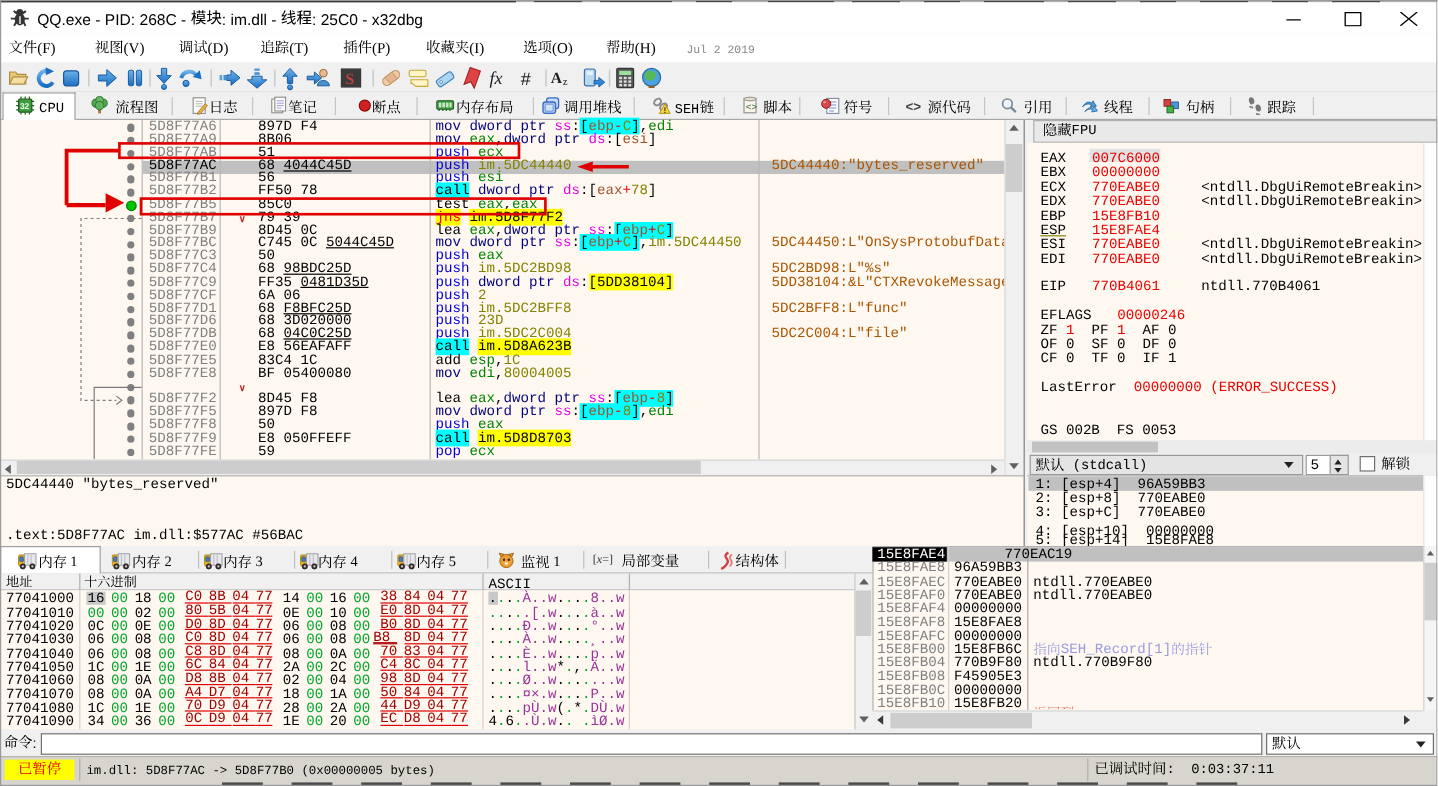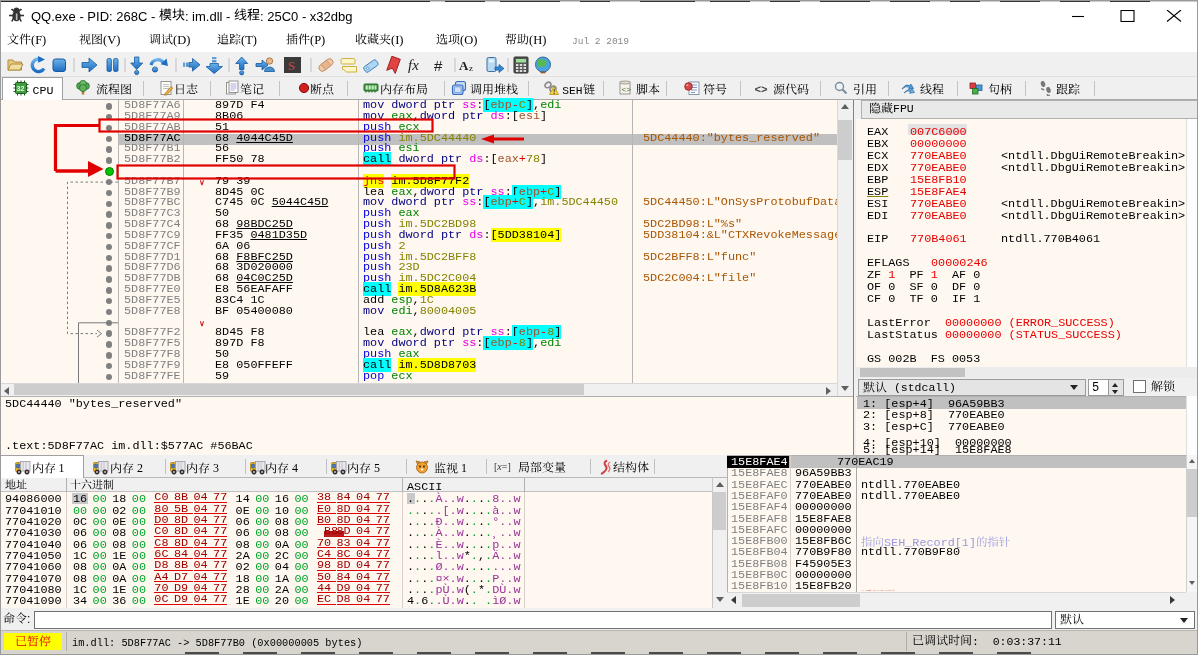--- a/index.html
+++ b/index.html
@@ -374,20 +374,21 @@
 <div class="ab" style="left:118px;top:100px;width:1px;height:283px;background:#b6b6b6"></div>
 <div class="ab" style="left:182.5px;top:100px;width:1px;height:283px;background:#b6b6b6"></div>
 <div class="ab" style="left:358px;top:100px;width:1px;height:283px;background:#b6b6b6"></div>
 <div class="ab" style="left:631.5px;top:100px;width:1px;height:283px;background:#b6b6b6"></div>
 <div class="row mono" style="top:100.0px"><span class="c-addr" style="color:#808080">5D8F77A6</span><span class="c-byte">897D F4</span><span class="c-dis"><span class="nv">mov</span> <span class="nv">dword ptr</span> <span class="mg">ss</span>:<span class="cybg">[<span class="sn">ebp</span><span class="rd">-</span><span class="ol">C</span>]</span>,<span class="gr">edi</span></span></div>
 <div class="row mono" style="top:110.8px"><span class="c-addr" style="color:#808080">5D8F77A9</span><span class="c-byte">8B06</span><span class="c-dis"><span class="nv">mov</span> <span class="gr">eax</span>,<span class="nv">dword ptr</span> <span class="mg">ds</span>:[<span class="sn">esi</span>]</span></div>
 <div class="row mono" style="top:121.6px"><span class="c-addr" style="color:#808080">5D8F77AB</span><span class="c-byte">51</span><span class="c-dis"><span class="pu">push</span> <span class="gr">ecx</span></span></div>
 <div class="row mono" style="top:132.5px"><span class="c-addr" style="color:#000">5D8F77AC</span><span class="c-byte">68 <span class="un">4044C45D</span></span><span class="c-dis"><span class="pu">push</span> <span class="ol">im.5DC44440</span></span><span class="c-com">5DC44440:"bytes_reserved"</span></div>
 <div class="row mono" style="top:143.3px"><span class="c-addr" style="color:#808080">5D8F77B1</span><span class="c-byte">56</span><span class="c-dis"><span class="pu">push</span> <span class="gr">esi</span></span></div>
 <div class="row mono" style="top:154.1px"><span class="c-addr" style="color:#808080">5D8F77B2</span><span class="c-byte">FF50 78</span><span class="c-dis"><span class="cybg">call</span> <span class="nv">dword ptr</span> <span class="mg">ds</span>:[<span class="sn">eax</span><span class="rd">+</span><span class="ol">78</span>]</span></div>
+<div class="row mono" style="top:164.9px"><span class="c-addr" style="color:#808080">5D8F77B5</span><span class="c-byte">85C0</span><span class="c-dis">test <span class="gr">eax</span>,<span class="gr">eax</span></span></div>
 <div class="row mono" style="top:175.7px"><span class="c-addr" style="color:#808080">5D8F77B7</span><span class="c-byte">79 39</span><span class="c-dis"><span class="ylr">jns</span> <span class="ylbg">im.5D8F77F2</span></span></div>
 <div class="row mono" style="top:186.6px"><span class="c-addr" style="color:#808080">5D8F77B9</span><span class="c-byte">8D45 0C</span><span class="c-dis">lea <span class="gr">eax</span>,<span class="nv">dword ptr</span> <span class="mg">ss</span>:<span class="cybg">[<span class="sn">ebp</span><span class="rd">+</span><span class="ol">C</span>]</span></span></div>
 <div class="row mono" style="top:197.4px"><span class="c-addr" style="color:#808080">5D8F77BC</span><span class="c-byte">C745 0C <span class="un">5044C45D</span></span><span class="c-dis"><span class="nv">mov</span> <span class="nv">dword ptr</span> <span class="mg">ss</span>:<span class="cybg">[<span class="sn">ebp</span><span class="rd">+</span><span class="ol">C</span>]</span>,<span class="ol">im.5DC44450</span></span><span class="c-com">5DC44450:L"OnSysProtobufDataC</span></div>
 <div class="row mono" style="top:208.2px"><span class="c-addr" style="color:#808080">5D8F77C3</span><span class="c-byte">50</span><span class="c-dis"><span class="pu">push</span> <span class="gr">eax</span></span></div>
 <div class="row mono" style="top:219.0px"><span class="c-addr" style="color:#808080">5D8F77C4</span><span class="c-byte">68 <span class="un">98BDC25D</span></span><span class="c-dis"><span class="pu">push</span> <span class="ol">im.5DC2BD98</span></span><span class="c-com">5DC2BD98:L"%s"</span></div>
 <div class="row mono" style="top:229.8px"><span class="c-addr" style="color:#808080">5D8F77C9</span><span class="c-byte">FF35 <span class="un">0481D35D</span></span><span class="c-dis"><span class="pu">push</span> <span class="nv">dword ptr</span> <span class="mg">ds</span>:<span class="ylbg">[5DD38104]</span></span><span class="c-com">5DD38104:&amp;L"CTXRevokeMessages</span></div>
 <div class="row mono" style="top:240.7px"><span class="c-addr" style="color:#808080">5D8F77CF</span><span class="c-byte">6A 06</span><span class="c-dis"><span class="pu">push</span> <span class="ol">2</span></span></div>
 <div class="row mono" style="top:251.5px"><span class="c-addr" style="color:#808080">5D8F77D1</span><span class="c-byte">68 <span class="un">F8BFC25D</span></span><span class="c-dis"><span class="pu">push</span> <span class="ol">im.5DC2BFF8</span></span><span class="c-com">5DC2BFF8:L"func"</span></div>
 <div class="row mono" style="top:262.3px"><span class="c-addr" style="color:#808080">5D8F77D6</span><span class="c-byte">68 3D020000</span><span class="c-dis"><span class="pu">push</span> <span class="ol">23D</span></span></div>
 <div class="row mono" style="top:273.1px"><span class="c-addr" style="color:#808080">5D8F77DB</span><span class="c-byte">68 <span class="un">04C0C25D</span></span><span class="c-dis"><span class="pu">push</span> <span class="ol">im.5DC2C004</span></span><span class="c-com">5DC2C004:L"file"</span></div>
@@ -489,21 +490,20 @@
     <div class="ab mono" style="left:1001px;top:208.6px;color:#000">&lt;ntdll.DbgUiRemoteBreakin&gt;</div>
 <div class="ab mono" style="left:867px;top:232.4px;color:#000">EIP</div>
 <div class="ab mono" style="left:910px;top:232.4px;color:#e80000">770B4061</div>
 <div class="ab mono" style="left:1001px;top:232.4px;color:#000">ntdll.770B4061</div>
 <div class="ab mono" style="left:867px;top:256.4px;color:#000">EFLAGS</div>
 <div class="ab mono" style="left:931px;top:256.4px;color:#e80000">00000246</div>
 <div class="ab mono" style="left:867px;top:268.3px;color:#000">ZF <span style="color:#e80000">1</span>  PF <span style="color:#e80000">1</span>  AF <span style="color:#000">0</span></div>
 <div class="ab mono" style="left:867px;top:280.2px;color:#000">OF <span style="color:#000">0</span>  SF <span style="color:#000">0</span>  DF <span style="color:#000">0</span></div>
 <div class="ab mono" style="left:867px;top:292.2px;color:#000">CF <span style="color:#000">0</span>  TF <span style="color:#000">0</span>  IF <span style="color:#000">1</span></div>
 <div class="ab mono" style="left:867px;top:316.1px;color:#000">LastError  <span style="color:#e80000">00000000 (ERROR_SUCCESS)</span></div>
-<div class="ab mono" style="left:867px;top:328.1px;color:#000">LastStatus <span style="color:#e80000">00000000 (STATUS_SUCCESS)</span></div>
 <div class="ab mono" style="left:867px;top:351.9px;color:#000">GS 002B  FS 0053</div>
 <div class="ab" style="left:856px;top:367px;width:342px;height:11px;background:#ececec"></div>
 <div class="ab" style="left:860px;top:368px;width:105px;height:9px;background:#c2c2c2"></div>
 <div class="ab" style="left:856px;top:378px;width:342px;height:18px;background:#f0f0f0"></div>
 <div class="ab" style="left:858px;top:379px;width:228px;height:17px;background:#e4e4e4;border:1px solid #9a9a9a"></div>
 <div class="ab" style="left:863px;top:381px;font-size:12px"><svg class="ck" width="24" height="14" style="fill:#000">
         <use href="#g49" transform="translate(0.0 10.6) scale(0.1200)"></use>
         <use href="#g50" transform="translate(12.0 10.6) scale(0.1200)"></use>
       </svg><span style="font-family:Liberation Mono,monospace;font-size:11.5px;vertical-align:2px"> (stdcall)</span></div>
 <div class="ab" style="left:1070px;top:385px;width:0;height:0;border-left:4.5px solid transparent;border-right:4.5px solid transparent;border-top:5.5px solid #222"></div>
@@ -661,21 +661,21 @@
 <div class="ab mono" style="left:407px;top:480px;color:#000">ASCII</div>
 <div class="ab" style="left:66px;top:478px;width:1px;height:14px;background:#b0b0b0"></div>
 <div class="ab" style="left:402px;top:478px;width:1px;height:14px;background:#b0b0b0"></div>
 <div class="ab" style="left:524px;top:478px;width:1px;height:14px;background:#b0b0b0"></div>
 <div class="ab cream" style="left:0;top:492px;width:712px;height:116px"></div>
 <div class="ab" style="left:66px;top:492px;width:1px;height:116px;background:#d8d0c8"></div>
 <div class="ab" style="left:402px;top:492px;width:1px;height:116px;background:#d8d0c8"></div>
 <div class="ab" style="left:524px;top:492px;width:1px;height:116px;background:#d8d0c8"></div>
 <div class="ab" style="left:71.5px;top:493.0px;width:16px;height:11px;background:#c9c9c9"></div>
 <div class="ab" style="left:406.5px;top:493.0px;width:8px;height:11px;background:#c9c9c9"></div>
-<div class="ab mono" style="left:5px;top:492.2px;color:#000">94086000</div>
+<div class="ab mono" style="left:5px;top:492.2px;color:#000">77041000</div>
 <div class="ab mono" style="left:73.0px;top:492.2px;color:#000;width:14.2px">16</div>
 <div class="ab mono" style="left:92.6px;top:492.2px;color:#00a42a;width:14.2px">00</div>
 <div class="ab mono" style="left:112.2px;top:492.2px;color:#000;width:14.2px">18</div>
 <div class="ab mono" style="left:131.8px;top:492.2px;color:#00a42a;width:14.2px">00</div>
 <div class="ab mono" style="left:154.3px;top:492.2px;color:#a00000;height:10.6px;line-height:10.2px;border-bottom:1px solid #e00000;width:19.6px">C0</div>
 <div class="ab mono" style="left:173.9px;top:492.2px;color:#a00000;height:10.6px;line-height:10.2px;border-bottom:1px solid #e00000;width:19.6px">8B</div>
 <div class="ab mono" style="left:193.5px;top:492.2px;color:#a00000;height:10.6px;line-height:10.2px;border-bottom:1px solid #e00000;width:19.6px">04</div>
 <div class="ab mono" style="left:213.1px;top:492.2px;color:#a00000;height:10.6px;line-height:10.2px;border-bottom:1px solid #e00000;width:14.2px">77</div>
 <div class="ab mono" style="left:235.6px;top:492.2px;color:#000;width:14.2px">14</div>
 <div class="ab mono" style="left:255.2px;top:492.2px;color:#00a42a;width:14.2px">00</div>
@@ -728,21 +728,21 @@
 <div class="ab mono" style="left:112.2px;top:526.2px;color:#000;width:14.2px">08</div>
 <div class="ab mono" style="left:131.8px;top:526.2px;color:#00a42a;width:14.2px">00</div>
 <div class="ab mono" style="left:154.3px;top:526.2px;color:#a00000;height:10.6px;line-height:10.2px;border-bottom:1px solid #e00000;width:19.6px">C0</div>
 <div class="ab mono" style="left:173.9px;top:526.2px;color:#a00000;height:10.6px;line-height:10.2px;border-bottom:1px solid #e00000;width:19.6px">8D</div>
 <div class="ab mono" style="left:193.5px;top:526.2px;color:#a00000;height:10.6px;line-height:10.2px;border-bottom:1px solid #e00000;width:19.6px">04</div>
 <div class="ab mono" style="left:213.1px;top:526.2px;color:#a00000;height:10.6px;line-height:10.2px;border-bottom:1px solid #e00000;width:14.2px">77</div>
 <div class="ab mono" style="left:235.6px;top:526.2px;color:#000;width:14.2px">06</div>
 <div class="ab mono" style="left:255.2px;top:526.2px;color:#00a42a;width:14.2px">00</div>
 <div class="ab mono" style="left:274.8px;top:526.2px;color:#000;width:14.2px">08</div>
 <div class="ab mono" style="left:294.4px;top:526.2px;color:#00a42a;width:14.2px">00</div>
-<div class="ab mono" style="left:324px;top:526.2px;color:#a00000;height:10.6px;line-height:10.2px;border-bottom:6px solid #b91c1c;width:19.6px">B8</div>
+<div class="ab mono" style="left:311px;top:526.2px;color:#a00000;height:10.6px;line-height:10.2px;border-bottom:2px solid #b91c1c;width:19.6px">B8</div>
 <div class="ab mono" style="left:336.5px;top:526.2px;color:#a00000;height:10.6px;line-height:10.2px;border-bottom:1px solid #e00000;width:19.6px">8D</div>
 <div class="ab mono" style="left:356.1px;top:526.2px;color:#a00000;height:10.6px;line-height:10.2px;border-bottom:1px solid #e00000;width:19.6px">04</div>
 <div class="ab mono" style="left:375.7px;top:526.2px;color:#a00000;height:10.6px;line-height:10.2px;border-bottom:1px solid #e00000;width:14.2px">77</div>
 <div class="ab mono" style="left:407px;top:526.2px"><span style="color:#000">.</span><span style="color:#00a42a">.</span><span style="color:#000">.</span><span style="color:#00a42a">.</span><span style="color:#993399">À</span><span style="color:#993399">.</span><span style="color:#993399">.</span><span style="color:#993399">w</span><span style="color:#000">.</span><span style="color:#00a42a">.</span><span style="color:#000">.</span><span style="color:#00a42a">.</span><span style="color:#993399">¸</span><span style="color:#993399">.</span><span style="color:#993399">.</span><span style="color:#993399">w</span></div>
 <div class="ab mono" style="left:5px;top:537.5px;color:#000">77041040</div>
 <div class="ab mono" style="left:73.0px;top:537.5px;color:#000;width:14.2px">06</div>
 <div class="ab mono" style="left:92.6px;top:537.5px;color:#00a42a;width:14.2px">00</div>
 <div class="ab mono" style="left:112.2px;top:537.5px;color:#000;width:14.2px">08</div>
 <div class="ab mono" style="left:131.8px;top:537.5px;color:#00a42a;width:14.2px">00</div>
 <div class="ab mono" style="left:154.3px;top:537.5px;color:#a00000;height:10.6px;line-height:10.2px;border-bottom:1px solid #e00000;width:19.6px">C8</div>

